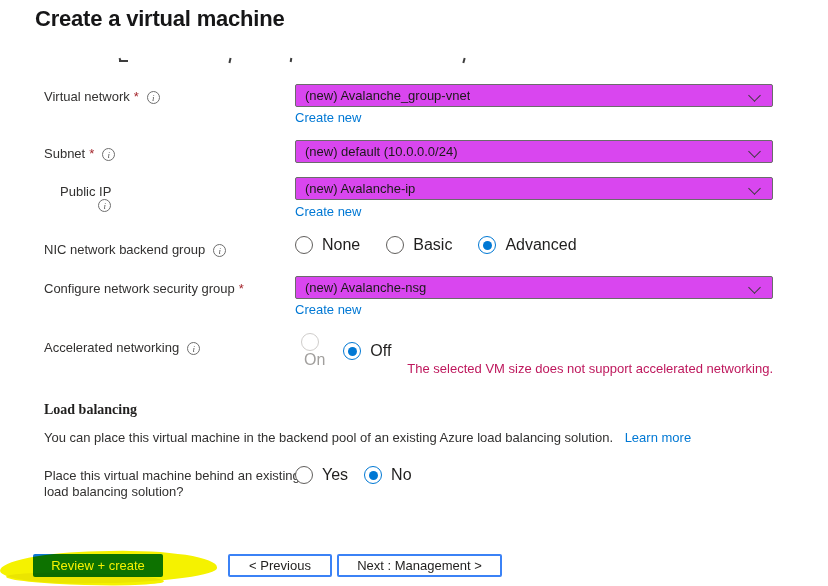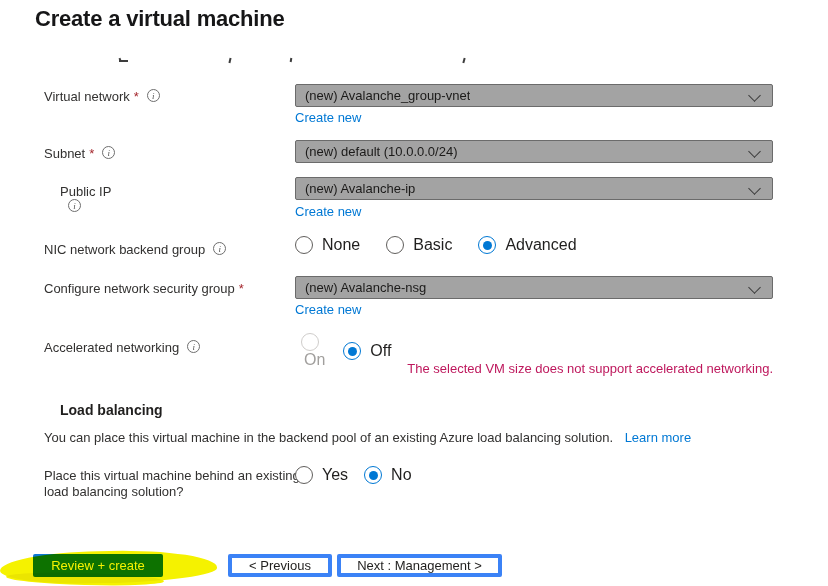--- a/index.html
+++ b/index.html
@@ -7,32 +7,32 @@
     width:828px;height:586px;position:relative;overflow:hidden;
     background:#ffffff;color:#201f1e;
     font-family:"Liberation Sans","DejaVu Sans",sans-serif;
     -webkit-font-smoothing:antialiased;
   }
   .abs{position:absolute;}
   .page-title{left:35px;top:6px;font-size:22px;font-weight:700;color:#161617;letter-spacing:-.2px;}
   
   .remnant{position:absolute;background:#3d3d3d;}
   
-  .lbl{font-size:13px;color:#323130;display:flex;align-items:flex-start;}
+  .lbl{font-size:13px;color:#323130;display:flex;align-items:flex-end;}
   .req{color:#a4262c;margin-left:4px;font-size:13px;}
   .info{
     display:inline-block;width:13px;height:13px;margin-left:8px;
     border:1px solid #6e6e6e;border-radius:50%;
     font:italic 9px/13px "Liberation Serif",serif;color:#555;text-align:center;
     box-sizing:border-box;flex:0 0 auto;
   }
   
   .dropdown{
     position:absolute;left:295px;width:478px;height:23px;box-sizing:border-box;
-    border:1px solid #6b6b6b;border-radius:2px;background:#a3a3a3;
+    border:1px solid #6b6b6b;border-radius:2px;background:#d946ef;
     display:flex;align-items:center;padding:0 32px 0 9px;
     font-size:13px;color:#1b1a19;cursor:pointer;
   }
   .dd-text{white-space:nowrap;overflow:hidden;}
   .chev{
     position:absolute;right:13px;top:6px;width:8px;height:8px;
     border-right:1.5px solid #3a3a3a;border-bottom:1.5px solid #3a3a3a;
     transform:rotate(45deg);
   }
   .link{font-size:13px;color:#0078d4;cursor:pointer;text-decoration:none;display:inline-block;}
@@ -50,21 +50,21 @@
   .section-heading{font-size:14px;font-weight:700;color:#201f1e;}
   .para{font-size:13px;color:#323130;}
   .question{font-size:13px;color:#323130;line-height:15.5px;width:262px;}
   
   .btn{
     position:absolute;top:554px;height:23px;box-sizing:border-box;border-radius:2px;
     display:flex;align-items:center;justify-content:center;
     font-size:13px;cursor:pointer;font-family:inherit;
   }
   .btn-primary{left:33px;width:130px;background:#0d78d4;color:#ffffff;border:none;}
-  .btn-secondary{background:#ffffff;border:4px solid #3b82f6;color:#201f1e;}
+  .btn-secondary{background:#ffffff;border:2px solid #3b82f6;color:#201f1e;}
   .btn-prev{left:228px;width:104px;}
   .btn-next{left:337px;width:165px;}
   
   .marker{position:absolute;background:#f5f200;mix-blend-mode:multiply;pointer-events:none;}
   .m1{left:0;top:551px;width:217px;height:32px;transform:rotate(-1.2deg);
       border-radius:48% 52% 55% 45% / 58% 62% 42% 48%;}
   .m2{left:6px;top:573px;width:158px;height:12px;transform:rotate(1.6deg);border-radius:50%;}
 </style>
 </head>
 <body>
@@ -148,21 +148,21 @@
     <span class="rb"></span>
     <span class="rlabel">On</span>
   </span>
   <span class="radio selected">
     <span class="rb"></span>
     <span class="rlabel">Off</span>
   </span>
 </div>
 <div class="note" style="top:361px;">The selected VM size does not support accelerated networking.</div>
 
-<div class="abs section-heading" style="left:60px;top:402px;">Load balancing</div>
+<div class="abs section-heading" style="left:44px;top:402px;font-family:Liberation Serif, serif;">Load balancing</div>
 <div class="abs para" style="left:44px;top:430px;white-space:nowrap;">
   <span>You can place this virtual machine in the backend pool of an existing Azure load balancing solution.</span>
   <a class="link" style="margin-left:8px;">Learn more</a>
 </div>
 
 <div class="abs question" style="left:44px;top:468px;">Place this virtual machine behind an existing load balancing solution?</div>
 <div class="radio-row" style="top:466px;">
   <span class="radio" style="margin-right:16px;">
     <span class="rb"></span>
     <span class="rlabel">Yes</span>

